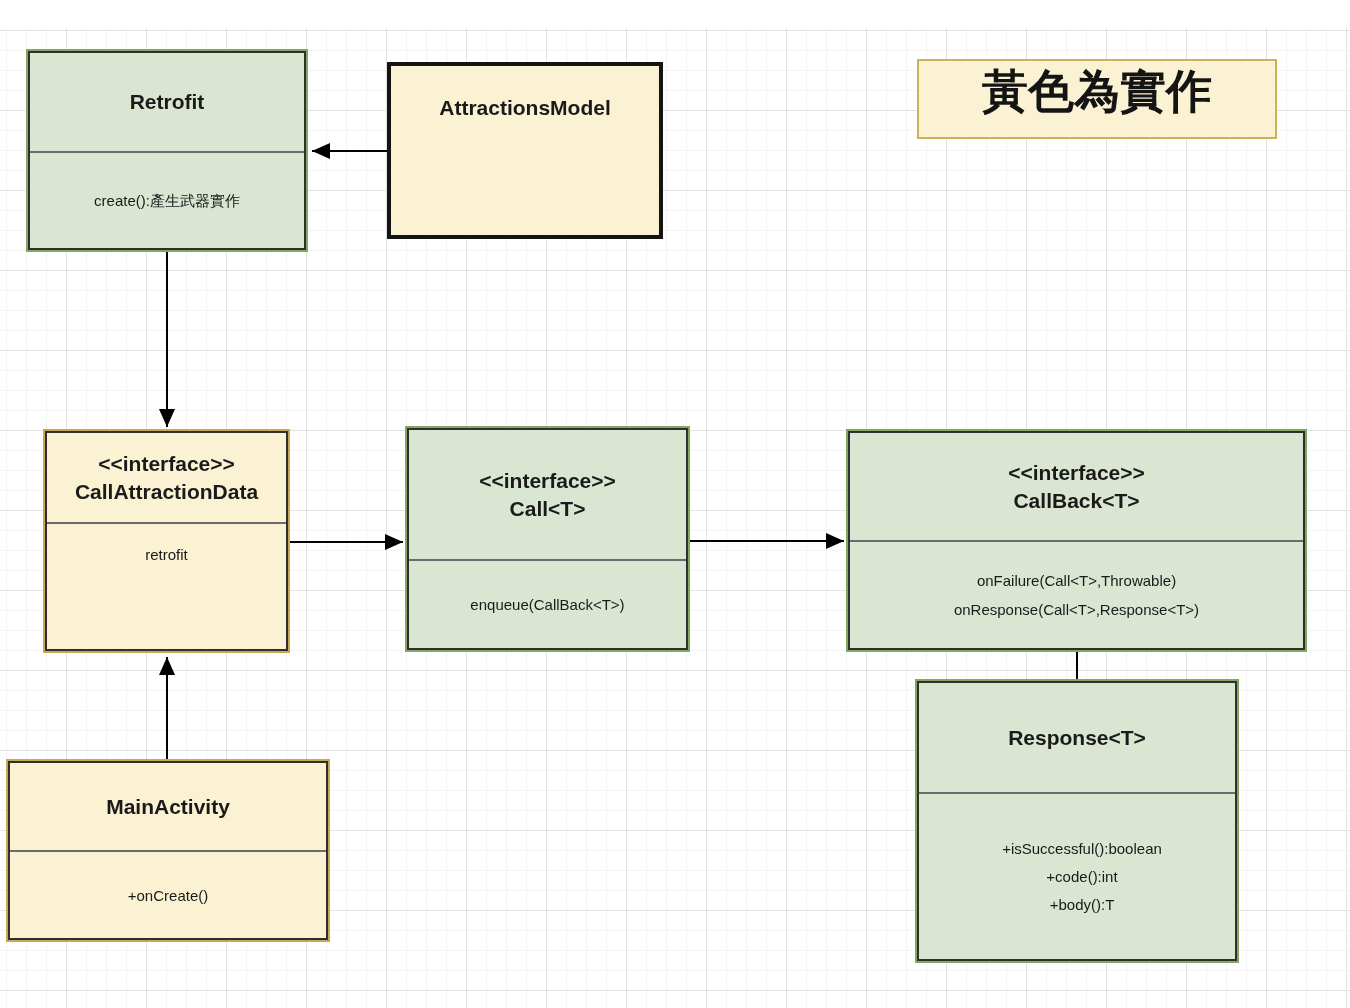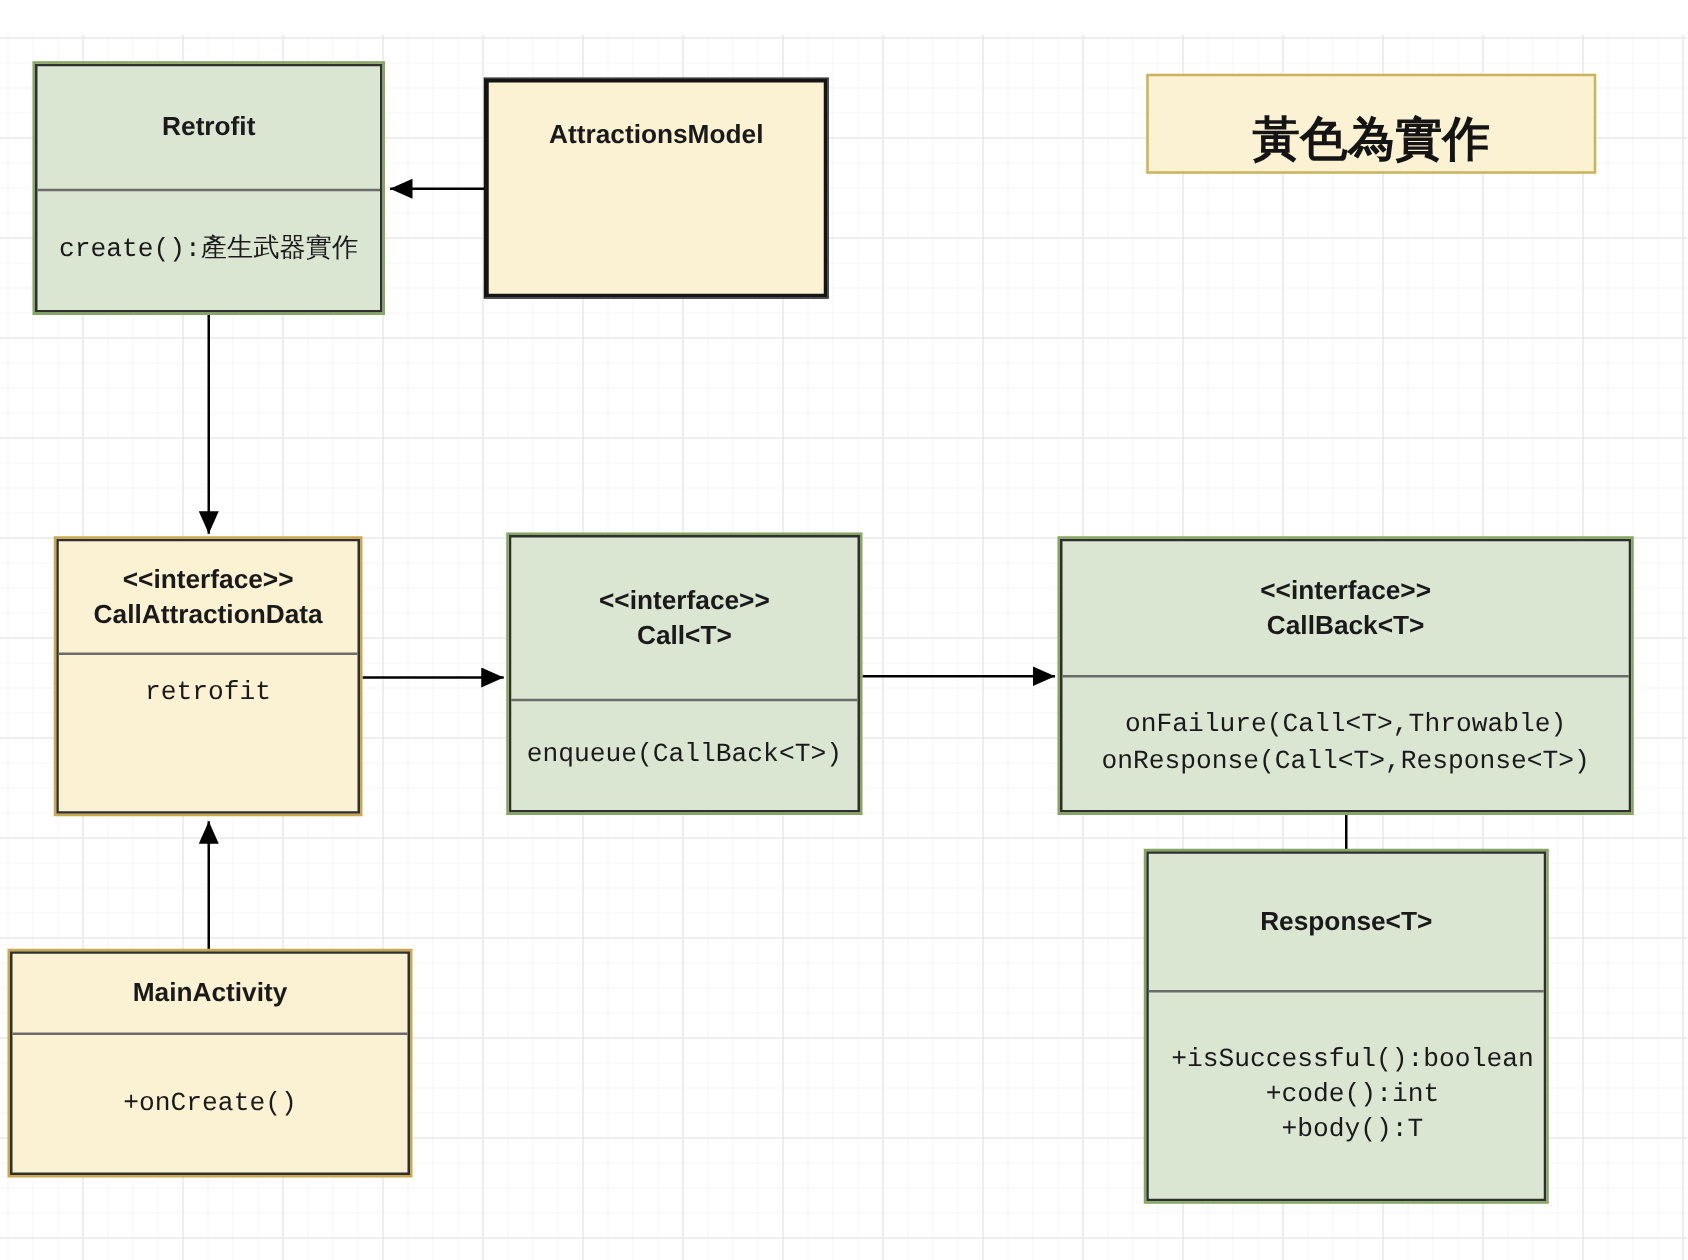--- a/index.html
+++ b/index.html
@@ -30,46 +30,46 @@
   }
   .node.green  { background: #dae6d2; border: 2px solid #2f2f2f; outline: 2px solid #85a660; }
   .node.yellow { background: #fbf1d3; border: 2px solid #2f2f2f; outline: 2px solid #c9a94f; }
   .node.blackline { background: #fbf1d3; border: 3px solid #141414; outline: 1px solid #141414; }
 
   .sec { display: flex; flex-direction: column; align-items: center; justify-content: center; flex: 0 0 auto; }
   .sec.grow { flex: 1 1 auto; }
   .sec.divided { border-top: 2px solid #6b6b6b; }
 
   .title { font-weight: bold; font-size: 21px; line-height: 28px; }
-  .mtext { font-size: 21px; line-height: 29px; font-family: Liberation Mono, monospace; }
+  .mtext { font-size: 15px; line-height: 29px; }
 
   
   #retrofit        { left: 28px;  top: 23px;  width: 278px; height: 199px; }
   #retrofit .h     { height: 98px; }
 
   #attractions     { left: 388px; top: 35px;  width: 274px; height: 175px; }
   #attractions .h  { height: 84px; }
 
   #legend          { position: absolute; left: 917px; top: 31px; width: 360px; height: 80px;
                      box-sizing: border-box; background: #fbf1d3; border: 2px solid #c9b35c;
-                     display: flex; align-items: flex-end; justify-content: center;
-                     font-size: 38px; font-weight: bold; color: #141414; }
+                     display: flex; align-items: flex-start; justify-content: center;
+                     font-size: 46px; font-weight: bold; color: #141414; }
 
   #callattr        { left: 45px;  top: 403px; width: 243px; height: 220px; }
   #callattr .h     { height: 89px; }
   #callattr .mid   { height: 61px; }
 
   #call            { left: 407px; top: 400px; width: 281px; height: 222px; }
   #call .h         { height: 129px; }
 
   #callback        { left: 848px; top: 403px; width: 457px; height: 219px; }
   #callback .h     { height: 107px; }
 
   #mainactivity    { left: 8px;   top: 733px; width: 320px; height: 179px; }
-  #mainactivity .h { height: 63px; border-radius: 18px; }
+  #mainactivity .h { height: 87px; border-radius: 18px; }
 
   #response        { left: 917px; top: 653px; width: 320px; height: 280px; }
   #response .h     { height: 109px; }
   #response .body  { align-items: center; text-align: left; padding-left: 10px; }
   #response .mtext { line-height: 28px; }
 
   .connectors { position: absolute; left: 0; top: 0; pointer-events: none; }
 </style>
 </head>
 <body>

